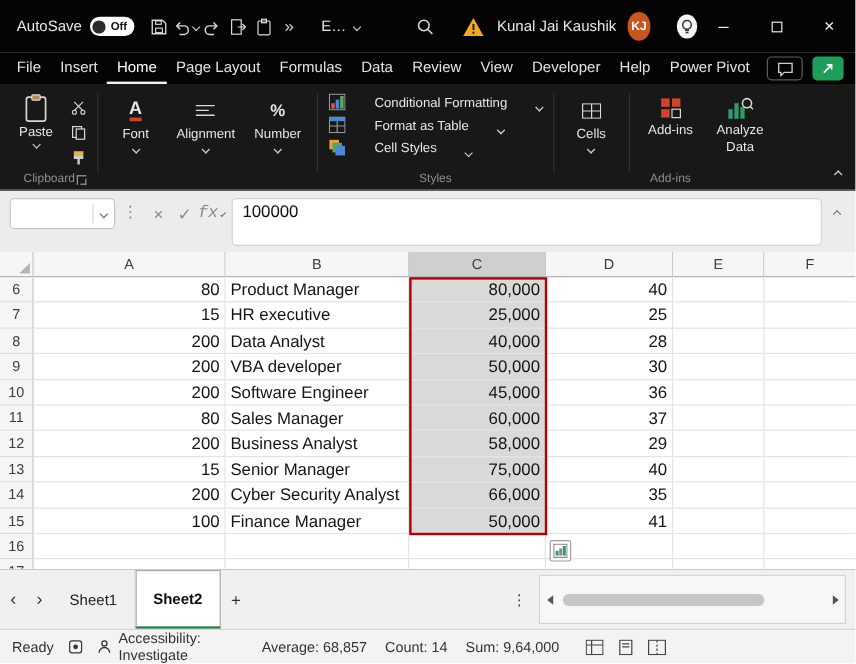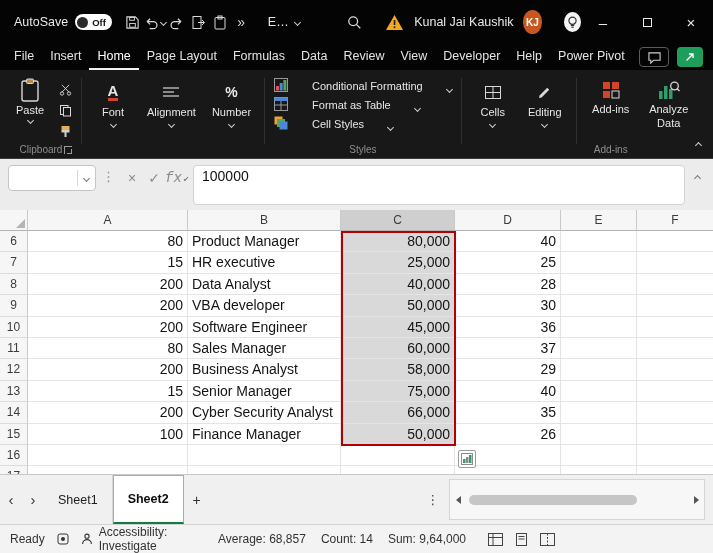--- a/index.html
+++ b/index.html
@@ -331,29 +331,20 @@
       <span class="cicon">
         <svg width="16" height="13" viewBox="0 0 16 13">
             <rect x="0.5" y="0.5" width="15" height="12" fill="none" stroke="#d8d8d8"></rect>
             <line x1="8" y1="0.5" x2="8" y2="12.5" stroke="#d8d8d8"></line>
             <line x1="0.5" y1="6.5" x2="15.5" y2="6.5" stroke="#d8d8d8"></line>
           </svg>
       </span>
       <span>Cells</span>
       <span class="chv"></span>
     </button>
-    <button class="cgrp">
-      <span class="cicon">
-        <svg width="13" height="13" viewBox="0 0 13 13">
-            <path d="M1 12 l2.6-0.6 L11.2 3.8 9.2 1.8 1.6 9.4 z" fill="#d8d8d8"></path>
-          </svg>
-      </span>
-      <span>Editing</span>
-      <span class="chv"></span>
-    </button>
     <div class="vdiv"></div>
 
     <div class="rgrp">
       <button class="bigbtn">
         <svg width="20" height="20" viewBox="0 0 20 20">
             <rect x="2" y="2" width="7" height="7" fill="#d0452c"></rect>
             <rect x="11" y="2" width="7" height="7" fill="#d0452c"></rect>
             <rect x="2" y="11" width="7" height="7" fill="#d0452c"></rect>
             <rect x="11" y="11" width="7" height="7" fill="none" stroke="#d8d8d8"></rect>
           </svg>
@@ -485,21 +476,21 @@
           <div class="gc col-c al-r csel">66,000</div>
           <div class="gc col-d al-r">35</div>
           <div class="gc col-e al-r"></div>
           <div class="gc col-f al-r"></div>
         </div>
         <div class="grow">
           <div class="gc rh">15</div>
           <div class="gc col-a al-r">100</div>
           <div class="gc col-b al-l">Finance Manager</div>
           <div class="gc col-c al-r csel">50,000</div>
-          <div class="gc col-d al-r">26</div>
+          <div class="gc col-d al-r">41</div>
           <div class="gc col-e al-r"></div>
           <div class="gc col-f al-r"></div>
         </div>
         <div class="grow">
           <div class="gc rh">16</div>
           <div class="gc col-a al-r"></div>
           <div class="gc col-b al-l"></div>
           <div class="gc col-c al-r"></div>
           <div class="gc col-d al-r"></div>
           <div class="gc col-e al-r"></div>

